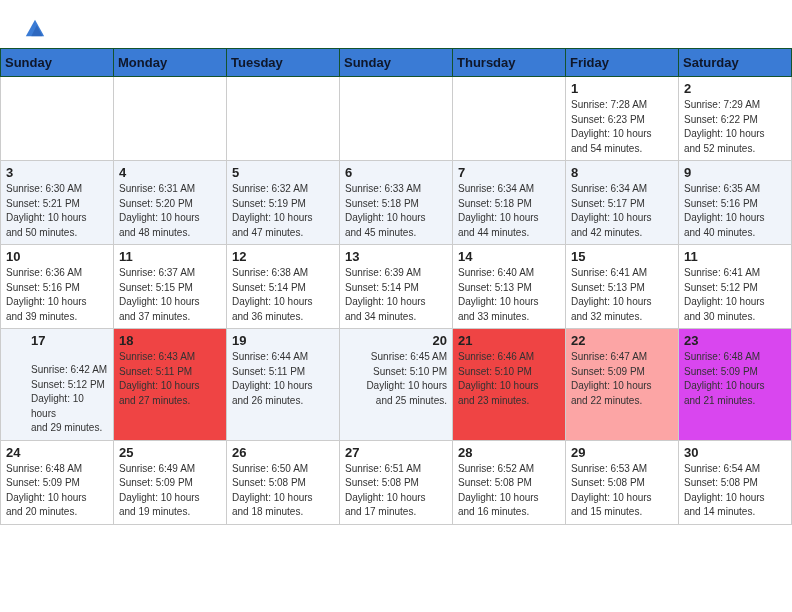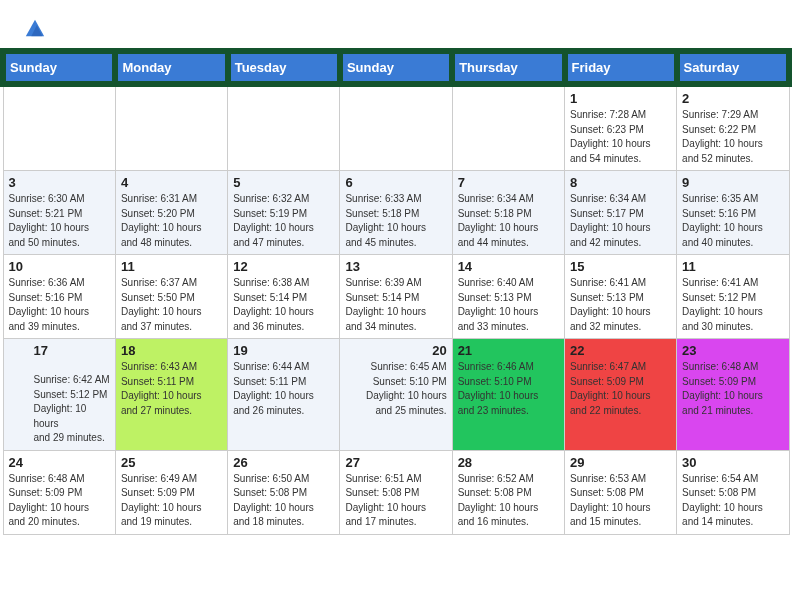--- a/index.html
+++ b/index.html
@@ -60,26 +60,26 @@
       color: #444;
       margin-top: 2px;
     }
     .calendar {
       width: 100%;
       border-collapse: collapse;
       margin: 0;
     }
     .calendar th {
       background: #3a7bd5;
-      color: #ffffff;
+      color: #0f172a;
       font-size: 13px;
       font-weight: bold;
       padding: 6px 4px;
       text-align: left;
-      border: 6px solid #14532d;
+      border: 1px solid #14532d;
     }
     .calendar td {
       vertical-align: top;
       border: 1px solid #ccc;
       padding: 4px 5px;
       font-size: 10.5px;
       color: #222;
       width: 113px;
       min-height: 80px;
       background: #fff;
@@ -215,21 +215,21 @@
           <td>
             <span class="day-number">10</span>
             <div class="day-info" style="white-space: pre-line;">Sunrise: 6:36 AM
 Sunset: 5:16 PM
 Daylight: 10 hours
 and 39 minutes.</div>
           </td>
           <td>
             <span class="day-number">11</span>
             <div class="day-info" style="white-space: pre-line;">Sunrise: 6:37 AM
-Sunset: 5:50 PM
+Sunset: 5:15 PM
 Daylight: 10 hours
 and 37 minutes.</div>
           </td>
           <td>
             <span class="day-number">12</span>
             <div class="day-info" style="white-space: pre-line;">Sunrise: 6:38 AM
 Sunset: 5:14 PM
 Daylight: 10 hours
 and 36 minutes.</div>
           </td>
@@ -263,49 +263,49 @@
           </td>
         </tr>
         <tr>
           <td style="background: rgb(240, 244, 250); padding-left: 30px;">
             <span class="day-number">17</span>
             <div class="day-info" style="white-space: pre-line; margin-top: 15px;">Sunrise: 6:42 AM
 Sunset: 5:12 PM
 Daylight: 10 hours
 and 29 minutes.</div>
           </td>
-          <td style="background: #bef264;">
+          <td style="background: #ef4444;">
             <span class="day-number">18</span>
             <div class="day-info" style="white-space: pre-line;">Sunrise: 6:43 AM
 Sunset: 5:11 PM
 Daylight: 10 hours
 and 27 minutes.</div>
           </td>
           <td style="background: rgb(240, 244, 250);">
             <span class="day-number">19</span>
             <div class="day-info" style="white-space: pre-line;">Sunrise: 6:44 AM
 Sunset: 5:11 PM
 Daylight: 10 hours
 and 26 minutes.</div>
           </td>
           <td style="background: rgb(240, 244, 250); text-align: right;">
             <span class="day-number">20</span>
             <div class="day-info" style="white-space: pre-line;">Sunrise: 6:45 AM
 Sunset: 5:10 PM
 Daylight: 10 hours
 and 25 minutes.</div>
           </td>
-          <td style="background: #22c55e;">
+          <td style="background: #ef4444;">
             <span class="day-number">21</span>
             <div class="day-info" style="white-space: pre-line;">Sunrise: 6:46 AM
 Sunset: 5:10 PM
 Daylight: 10 hours
 and 23 minutes.</div>
           </td>
-          <td style="background: #ef4444;">
+          <td style="background: #fca5a5;">
             <span class="day-number">22</span>
             <div class="day-info" style="white-space: pre-line;">Sunrise: 6:47 AM
 Sunset: 5:09 PM
 Daylight: 10 hours
 and 22 minutes.</div>
           </td>
           <td style="background: #d946ef; margin-top: 16px;">
             <span class="day-number">23</span>
             <div class="day-info" style="white-space: pre-line;">Sunrise: 6:48 AM
 Sunset: 5:09 PM

